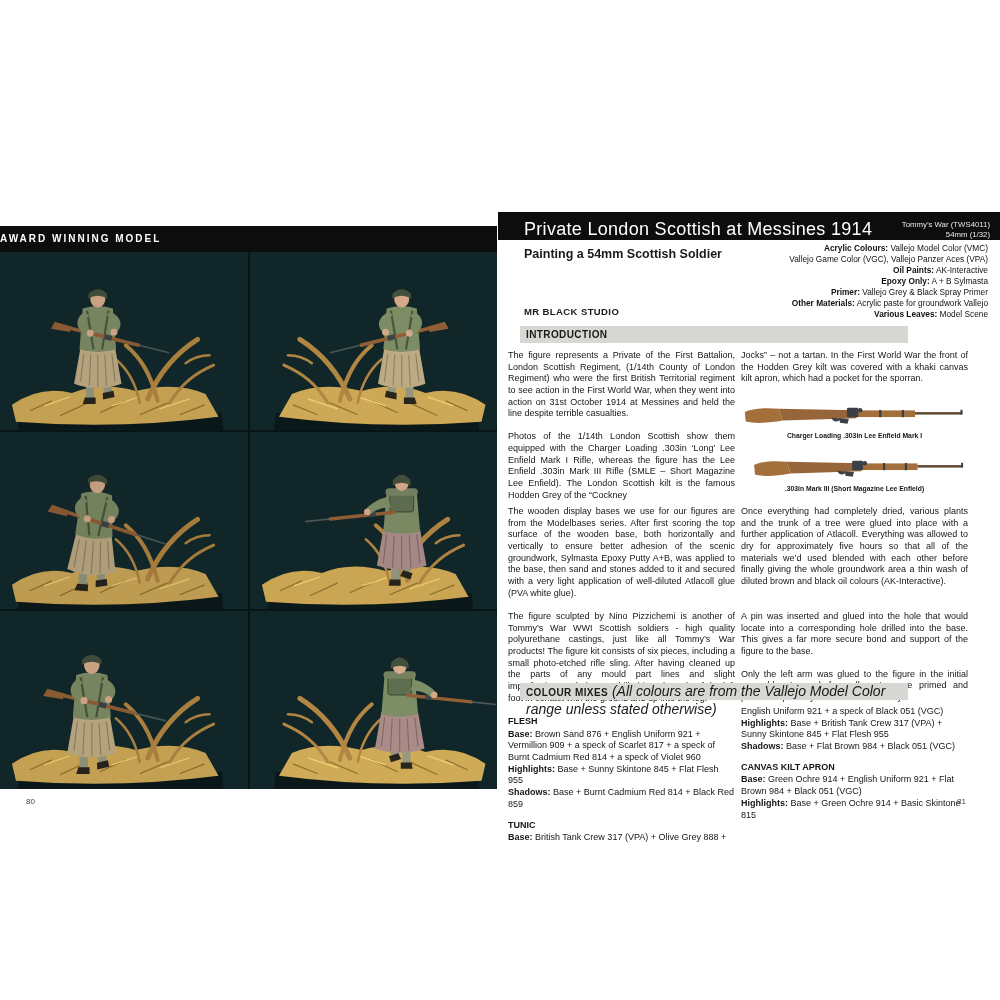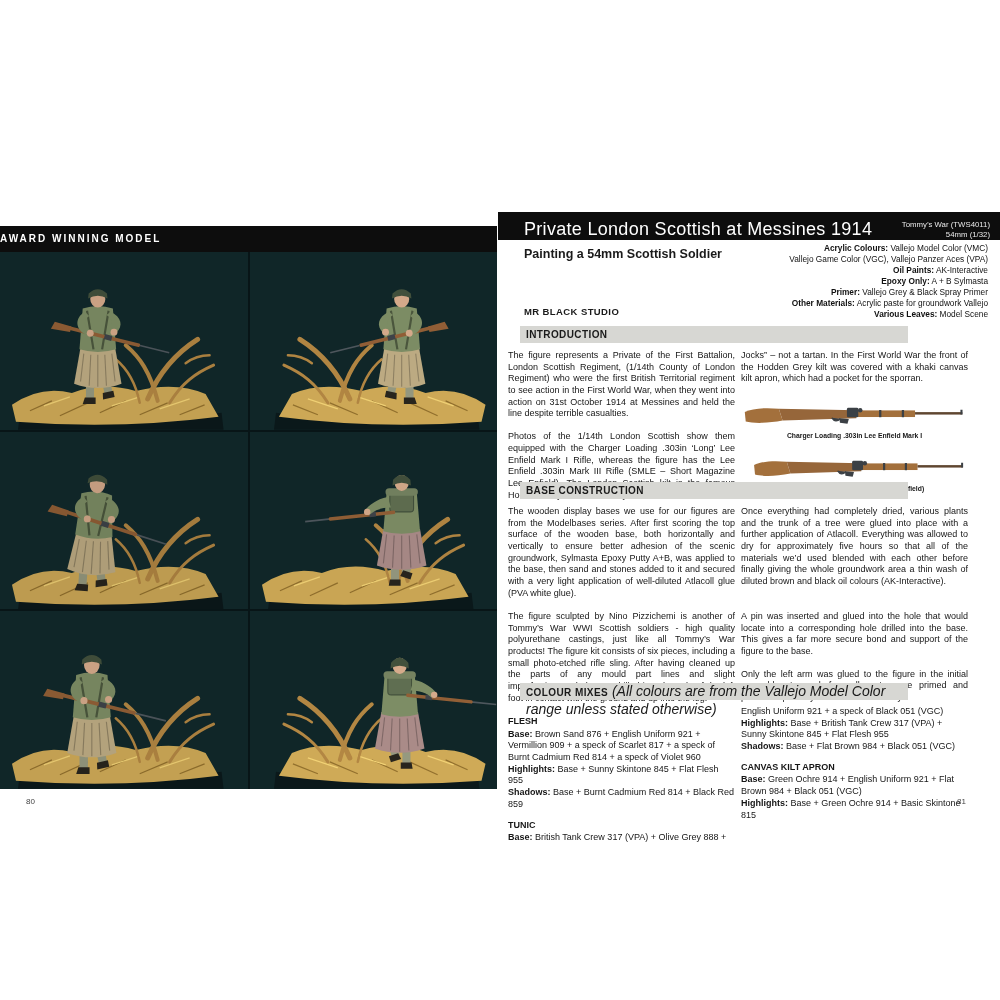--- a/index.html
+++ b/index.html
@@ -258,23 +258,20 @@
       <div class="rifle-cap">Charger Loading .303in Lee Enfield Mark I</div>
       <div class="rifle-fig">
         <svg viewBox="0 0 240 34" preserveAspectRatio="xMidYMid meet">
             <use href="#rifle-img" transform="translate(10,0) scale(0.96,1)"></use>
           </svg>
       </div>
       <div class="rifle-cap">.303in Mark III (Short Magazine Lee Enfield)</div>
     </div>
   </div>
 
-  <div class="secbar" style="top:482px">
-    <span>BASE CONSTRUCTION</span>
-  </div>
   <div class="cols" style="top:506px">
     <div class="col">
       <p>The wooden display bases we use for our figures are from the Modelbases series. After first scoring the top surface of the wooden base, both horizontally and vertically to ensure better adhesion of the scenic groundwork, Sylmasta Epoxy Putty A+B, was applied to the base, then sand and stones added to it and secured with a very light application of well-diluted Atlacoll glue (PVA white glue).</p>
     </div>
     <div class="col">
       <p>Once everything had completely dried, various plants and the trunk of a tree were glued into place with a further application of Atlacoll. Everything was allowed to dry for approximately five hours so that all of the materials we’d used blended with each other before finally giving the whole groundwork area a thin wash of diluted brown and black oil colours (AK-Interactive).</p>
     </div>
   </div>
 
   <div class="cols" style="top:611px">

